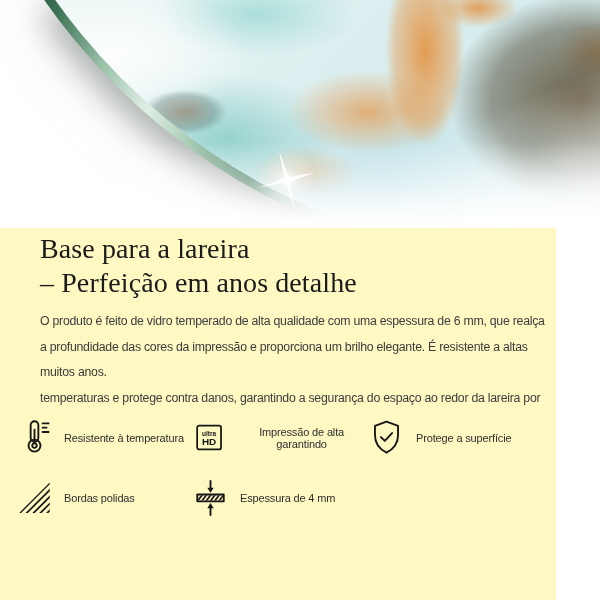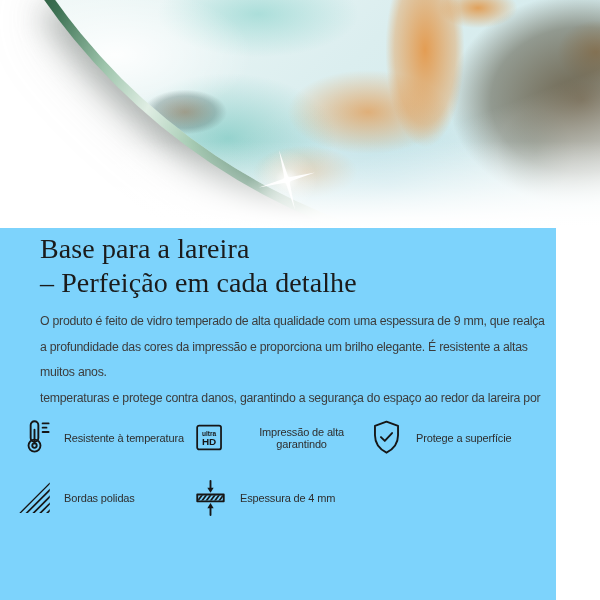--- a/index.html
+++ b/index.html
@@ -1,19 +1,19 @@
 <!DOCTYPE html>
 <html><head>
 <meta charset="utf-8">
 <style>
   * { margin: 0; padding: 0; box-sizing: border-box; }
   html, body { width: 600px; height: 600px; background: #ffffff; overflow: hidden; }
   body { font-family: "Liberation Sans", "DejaVu Sans", sans-serif; }
 
-  .page { position: relative; width: 556px; height: 600px; background: #7dd3fc; }
+  .page { position: relative; width: 556px; height: 600px; background: #fef9c3; }
 
   
   .hero { position: relative; width: 600px; height: 228px; overflow: hidden; background: #fff; }
   .shadow-wrap {
     position: absolute; inset: 0;
     filter: drop-shadow(-8px 10px 14px rgba(116,124,119,0.45)) drop-shadow(0 4px 26px rgba(125,132,128,0.32));
   }
   .glass-edge {
     position: absolute; inset: 0;
     clip-path: circle(629px at 560px -360px);
@@ -99,25 +99,25 @@
         <circle cx="37" cy="37" r="30" fill="url(#sparkGlow)"></circle>
         <polygon points="37,6 39.2,37 37,68 34.8,37" fill="#ffffff" opacity="0.92"></polygon>
         <polygon points="8,37 37,34.8 66,37 37,39.2" fill="#ffffff" opacity="0.92"></polygon>
         <circle cx="37" cy="37" r="3.6" fill="#ffffff"></circle>
       </g>
     </svg>
   </div>
 
   <h1 class="title">
     <span>Base para a lareira</span><br>
-    <span>– Perfeição em cada detalhe</span>
+    <span>– Perfeição em anos detalhe</span>
   </h1>
 
   <div class="para">
-    <div class="para-line">O produto é feito de vidro temperado de alta qualidade com uma espessura de 9 mm, que realça</div>
+    <div class="para-line">O produto é feito de vidro temperado de alta qualidade com uma espessura de 6 mm, que realça</div>
     <div class="para-line">a profundidade das cores da impressão e proporciona um brilho elegante. É resistente a altas</div>
     <div class="para-line">muitos anos.</div>
     <div class="para-line">temperaturas e protege contra danos, garantindo a segurança do espaço ao redor da lareira por</div>
   </div>
 
   <div class="features">
 
     <div class="feature">
       <svg class="ficon" viewBox="0 0 48 48">
         <rect class="stroke" x="19.5" y="5" width="9" height="24" rx="4.5"></rect>

